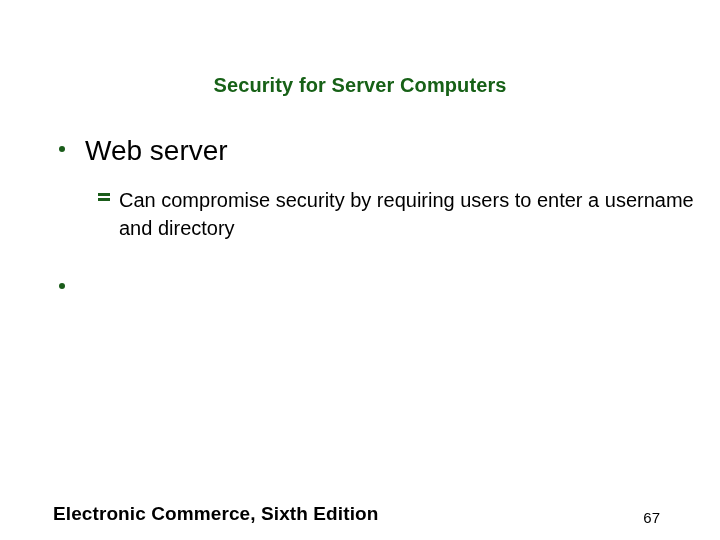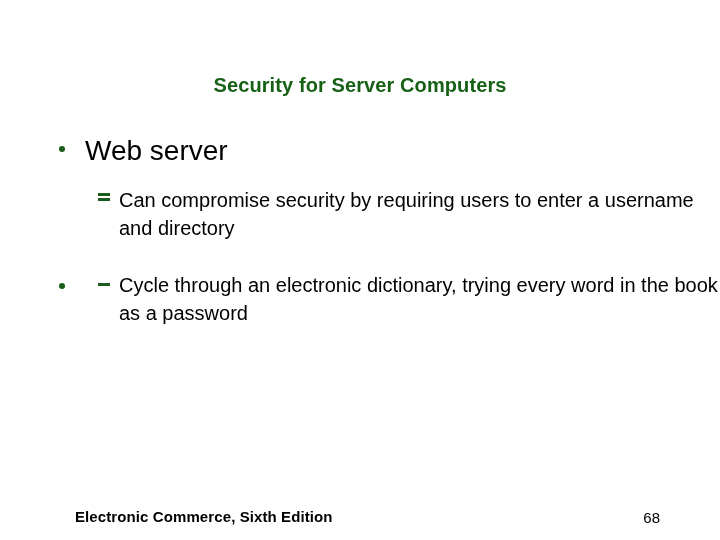--- a/index.html
+++ b/index.html
@@ -82,23 +82,23 @@
     background: #1a5c1a;
   }
 
   .gap-after-sub-1 { margin-bottom: 18px; }
   .gap-before-b2   { margin-top: 29px; }
   .gap-after-b2    { margin-bottom: 0; }
 
   
   .footer {
     position: absolute;
-    left: 75px;
+    left: 53px;
     bottom: 15px;
-    font-size: 15px;
+    font-size: 19px;
     font-weight: bold;
     color: #000000;
     letter-spacing: 0.1px;
   }
   .page-number {
     position: absolute;
     right: 60px;
     bottom: 14px;
     font-size: 15px;
     font-weight: normal;
@@ -125,24 +125,20 @@
 
     <div class="bullet-l2">
       <span class="marker-dash"></span>
       <span>Can compromise security by requiring users to enter a username and directory</span>
     </div>
 
     <div class="bullet-l1 gap-before-b2">
       <span class="marker-dot"></span>
     </div>
 
-    <div class="bullet-l2 gap-after-b2">
-      <span class="marker-dash"></span>
-      <span>Cycle through an electronic dictionary, trying every word in the book as a password</span>
-    </div>
 
   </div>
 
   <div class="footer">Electronic Commerce, Sixth Edition</div>
 
-  <div class="page-number">68</div>
+  <div class="page-number">67</div>
 
 </div>
 
 </body></html>

